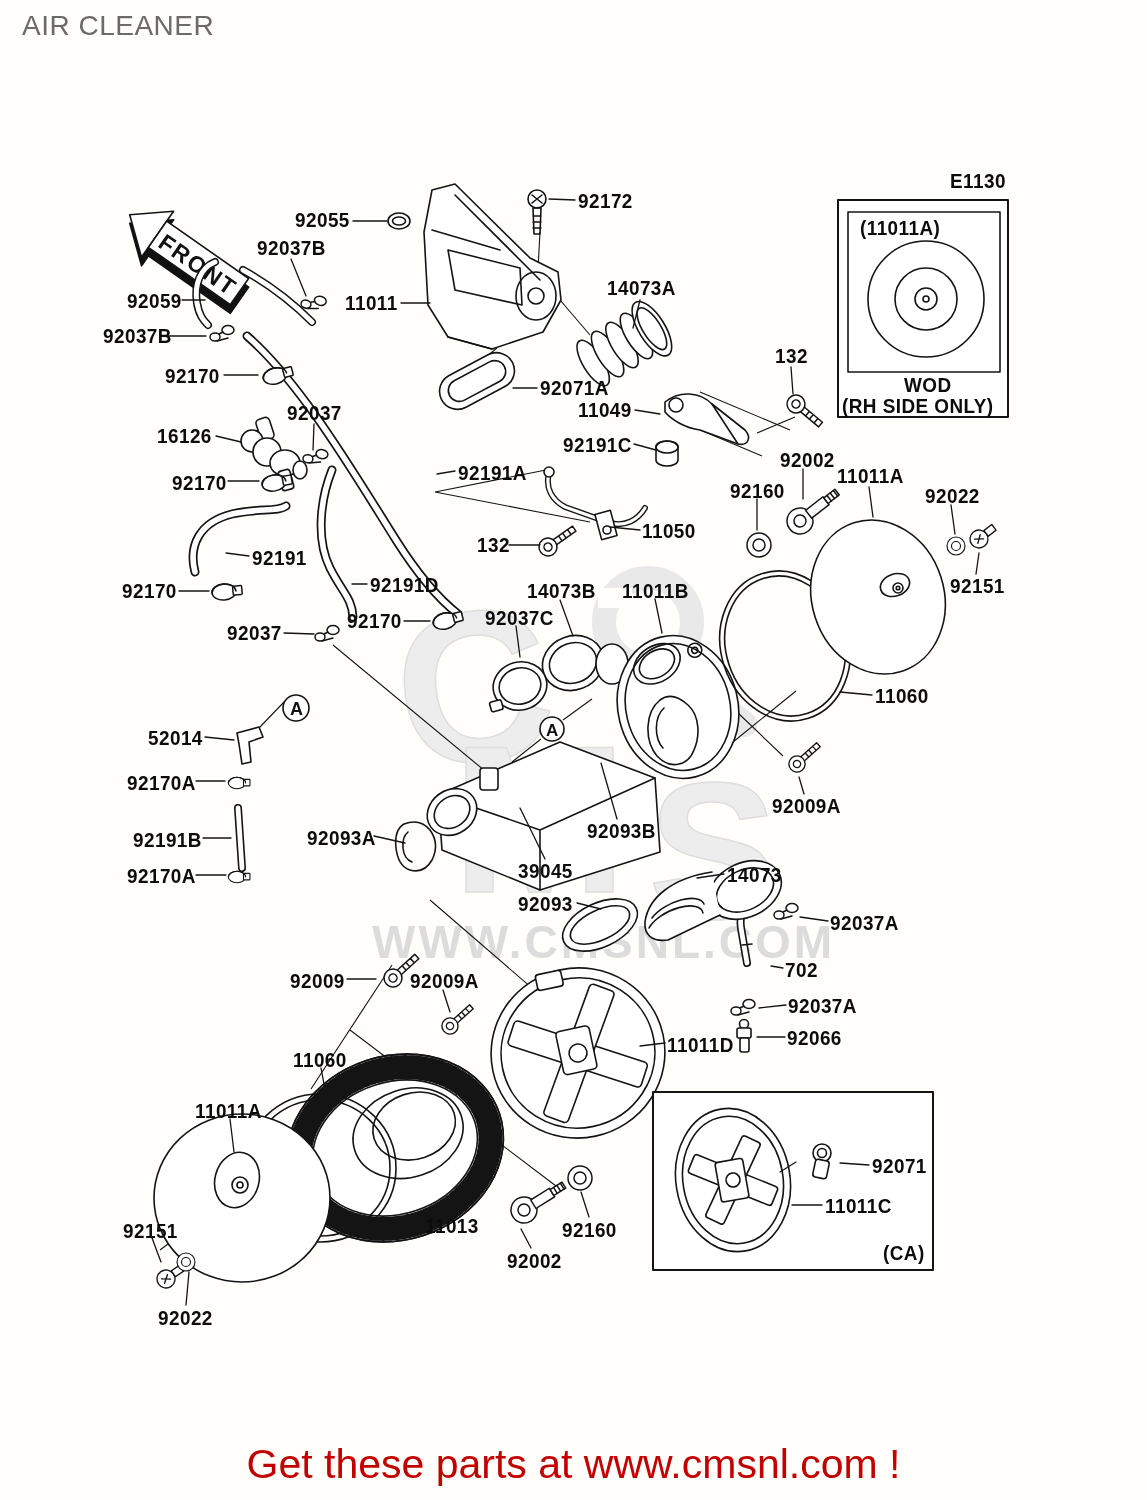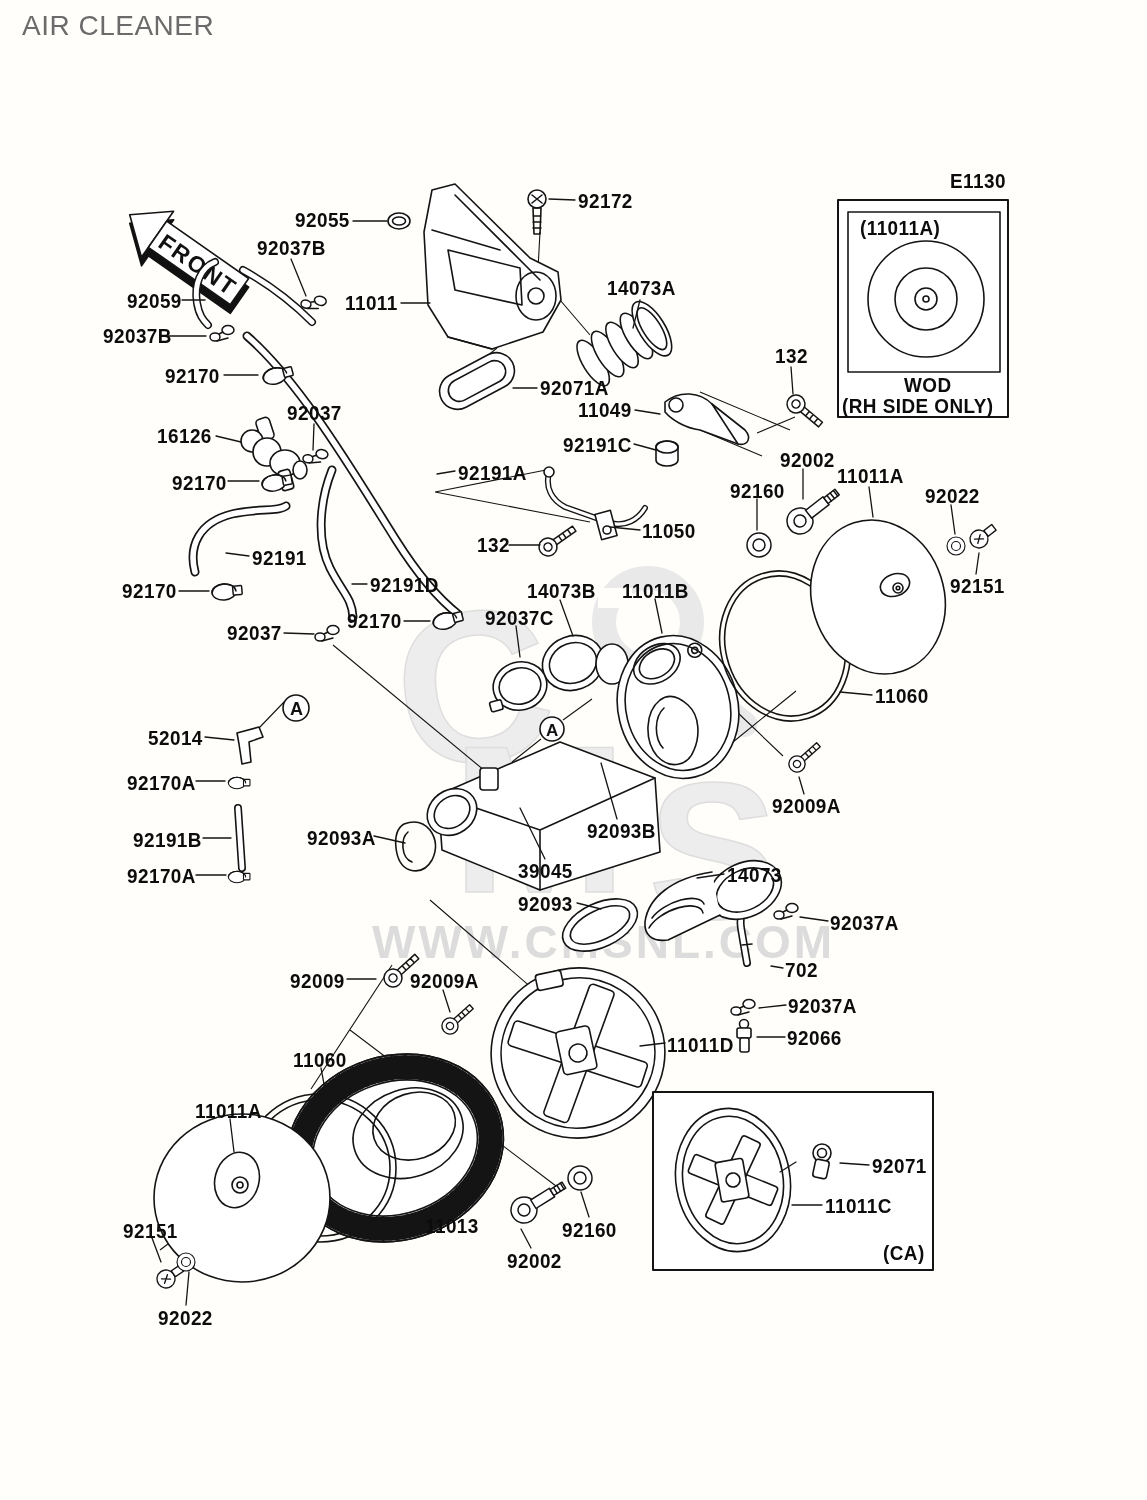--- a/index.html
+++ b/index.html
@@ -413,13 +413,14 @@
       <div class="plabel" style="left: 562px; top: 1219px;">92160</div>
       <div class="plabel" style="left: 507px; top: 1250px;">92002</div>
       <div class="plabel" style="left: 872px; top: 1155px;">92071</div>
       <div class="plabel" style="left: 825px; top: 1195px;">11011C</div>
       <div class="plabel" style="left: 883px; top: 1242px;">(CA)</div>
       <div class="plabel" style="left: 950px; top: 170px;">E1130</div>
       <div class="plabel" style="left: 860px; top: 217px;">(11011A)</div>
       <div class="plabel" style="left: 904px; top: 374px;">WOD</div>
       <div class="plabel" style="left: 842px; top: 395px;">(RH SIDE ONLY)</div>
     </div>
+  <div class="footer">Get these parts at www.cmsnl.com !</div>
 </div>
 
 </body></html>

